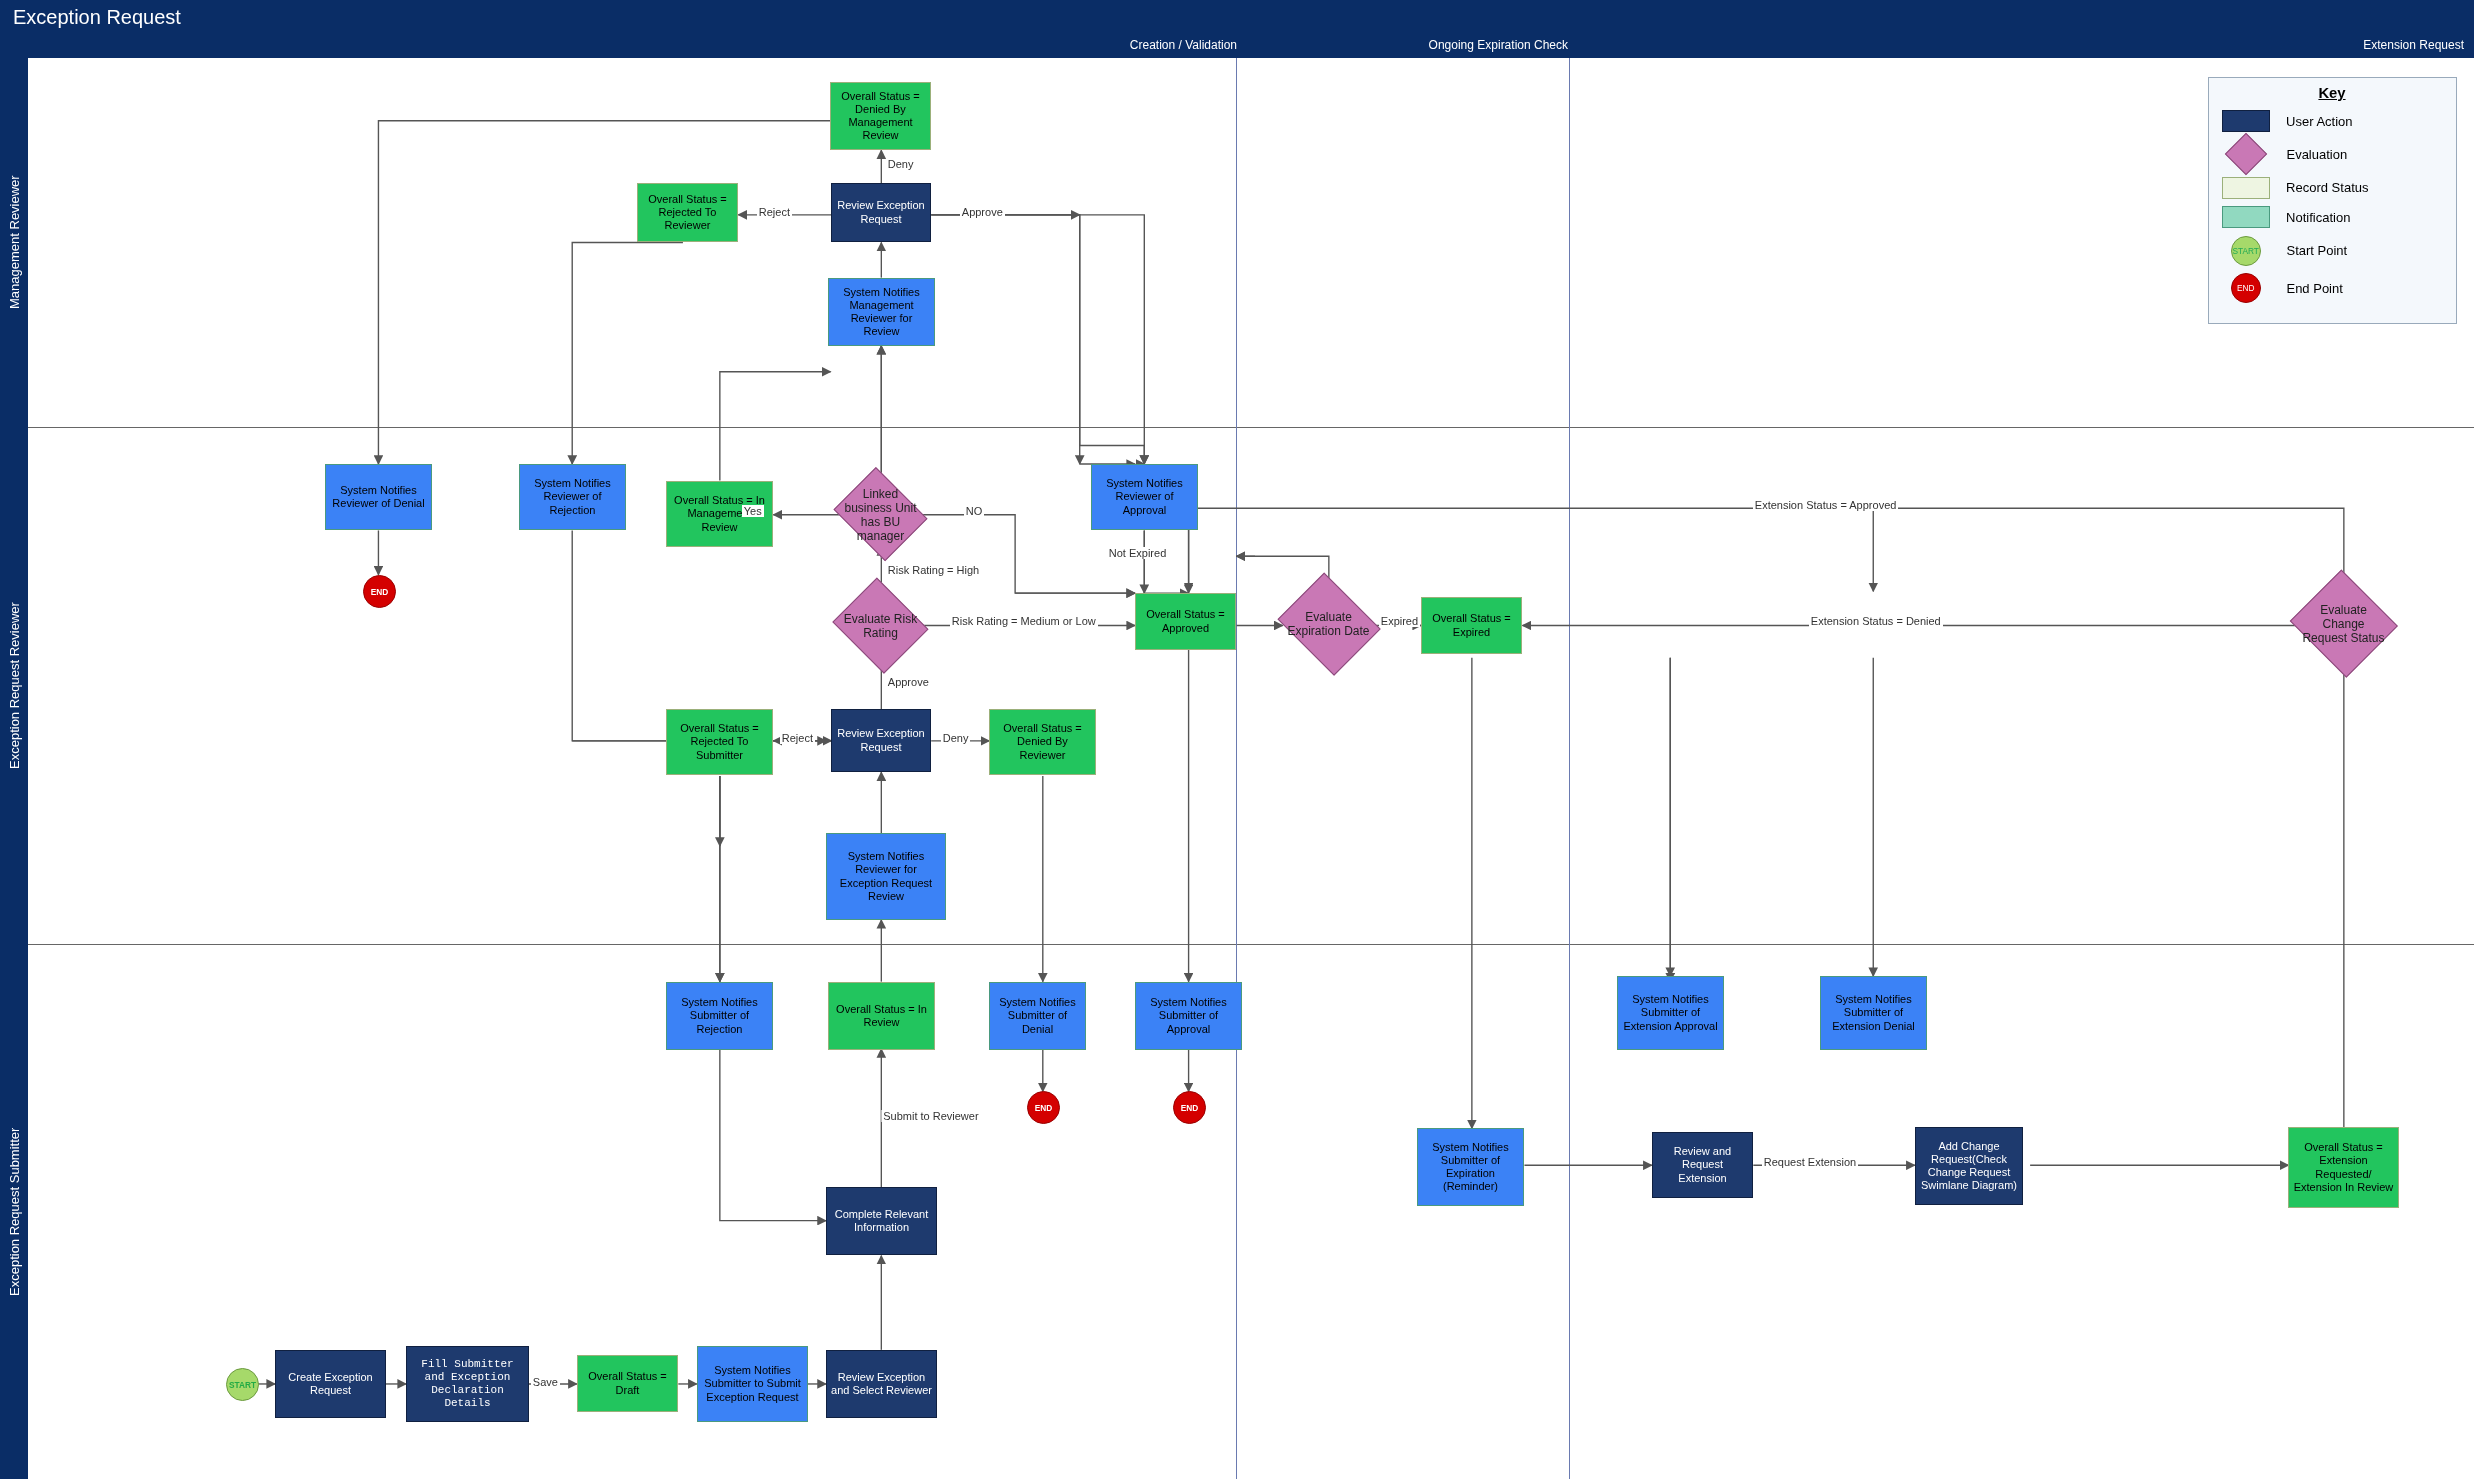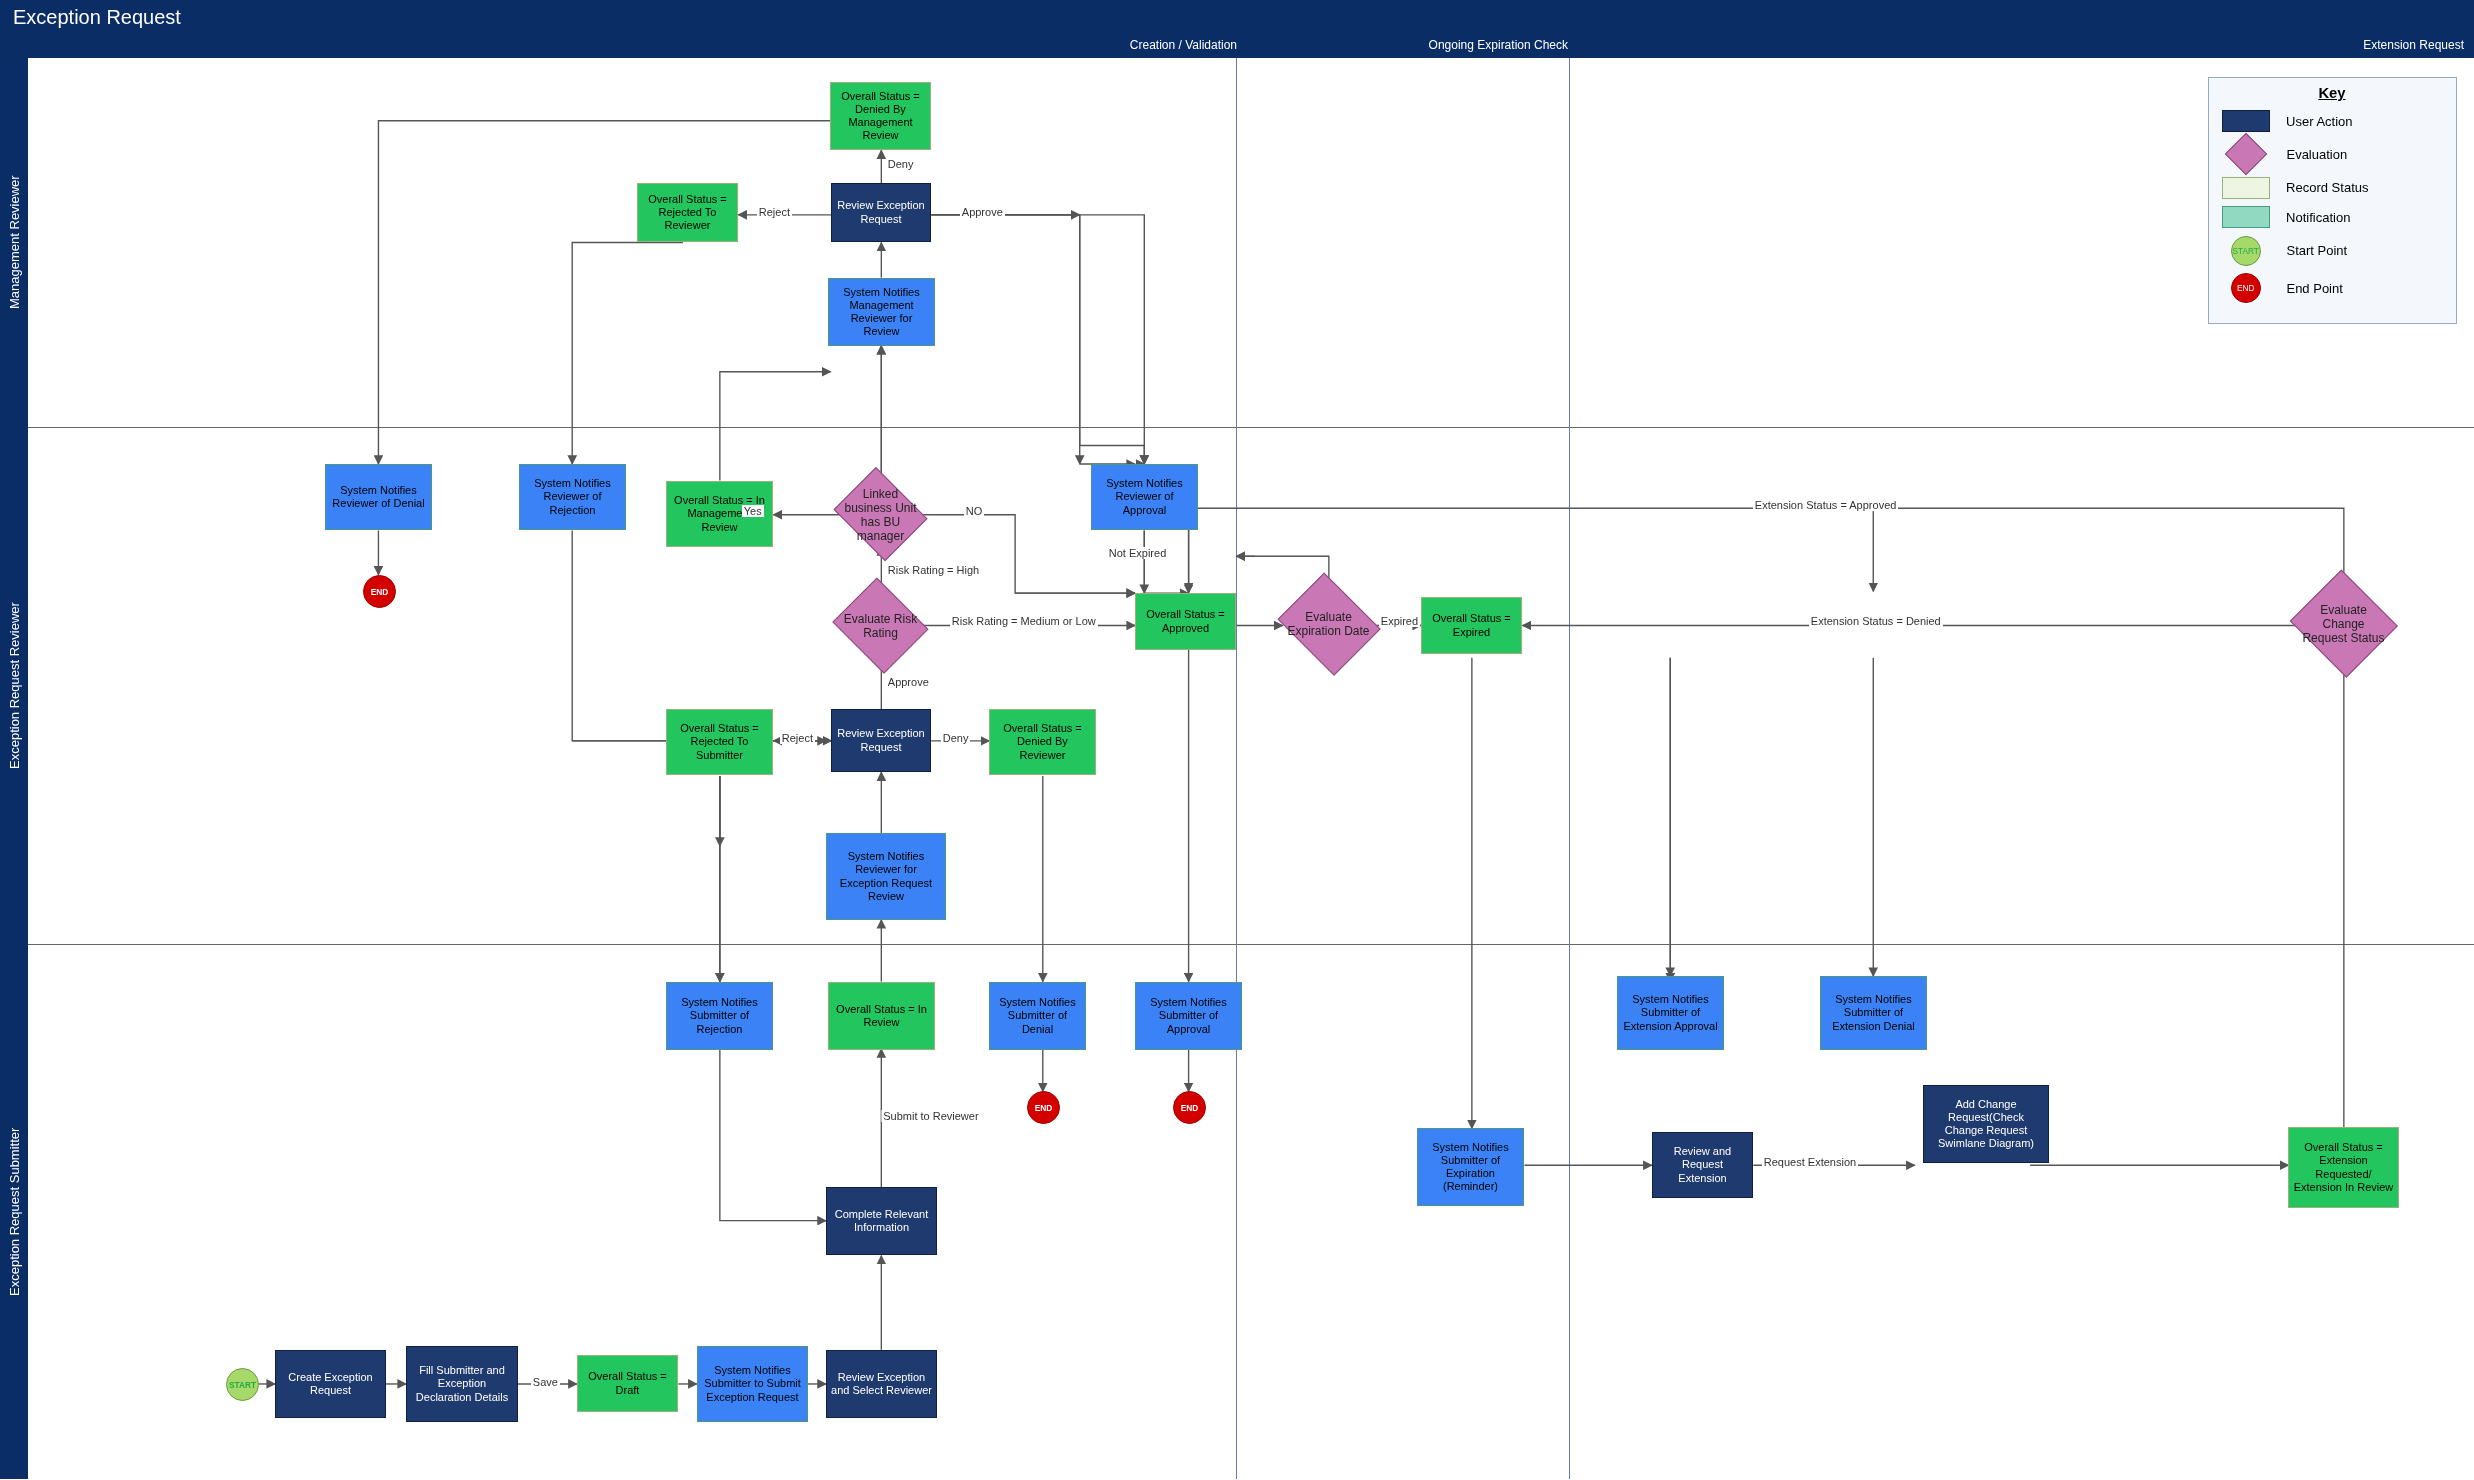--- a/index.html
+++ b/index.html
@@ -359,28 +359,28 @@
     <div class="box notification" style="left:989px; top:924px; width:97px; height:68px;">System Notifies Submitter of Denial</div>
     <div class="end-circle" style="left:1027px; top:1033px;">END</div>
     <div class="box notification" style="left:1135px; top:924px; width:107px; height:68px;">System Notifies Submitter of Approval</div>
     <div class="end-circle" style="left:1173px; top:1033px;">END</div>
 
     <div class="box notification" style="left:1617px; top:918px; width:107px; height:74px;">System Notifies Submitter of Extension Approval</div>
     <div class="box notification" style="left:1820px; top:918px; width:107px; height:74px;">System Notifies Submitter of Extension Denial</div>
 
     <div class="box notification" style="left:1417px; top:1070px; width:107px; height:78px;">System Notifies Submitter of Expiration (Reminder)</div>
     <div class="box user-action" style="left:1652px; top:1074px; width:101px; height:66px;">Review and Request Extension</div>
-    <div class="box user-action" style="left:1915px; top:1027px; width:126px; height:78px;margin-left:8px;">Add Change Request(Check Change Request Swimlane Diagram)</div>
+    <div class="box user-action" style="left:1915px; top:1069px; width:108px; height:78px;">Add Change Request(Check Change Request Swimlane Diagram)</div>
     <div class="box record-status" style="left:2288px; top:1069px; width:111px; height:81px;">Overall Status = Extension Requested/ Extension In Review</div>
 
     <div class="box user-action" style="left:826px; top:1129px; width:111px; height:68px;">Complete Relevant Information</div>
 
     <div class="start-circle" style="left:226px; top:1310px;">START</div>
     <div class="box user-action" style="left:275px; top:1292px; width:111px; height:68px;">Create Exception Request</div>
-    <div class="box user-action" style="left:406px; top:1288px; width:112px; height:76px;">Fill Submitter and Exception Declaration Details</div>
+    <div class="box user-action" style="left:406px; top:1288px; width:123px; height:76px;font-family:Liberation Mono, monospace;">Fill Submitter and Exception Declaration Details</div>
     <div class="box record-status" style="left:577px; top:1297px; width:101px; height:57px;">Overall Status = Draft</div>
     <div class="box notification" style="left:697px; top:1288px; width:111px; height:76px;">System Notifies Submitter to Submit Exception Request</div>
     <div class="box user-action" style="left:826px; top:1292px; width:111px; height:68px;">Review Exception and Select Reviewer</div>
 
     <div class="edge-label" style="left:531px; top:1318px;">Save</div>
     <div class="edge-label" style="left:886px; top:1052px; transform:translateX(-4.6px);">Submit to Reviewer</div>
     <div class="edge-label" style="left:780px; top:674px;">Reject</div>
     <div class="edge-label" style="left:941px; top:674px;">Deny</div>
     <div class="edge-label" style="left:886px; top:618px;">Approve</div>
     <div class="edge-label" style="left:886px; top:506px;">Risk Rating = High</div>

